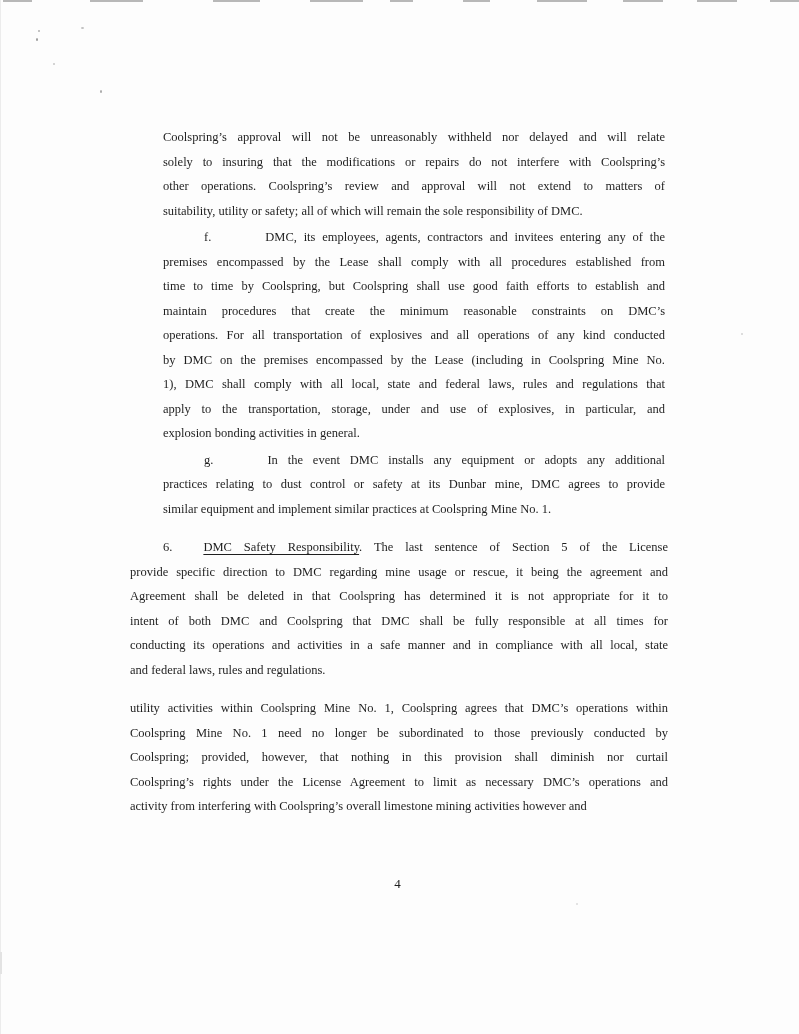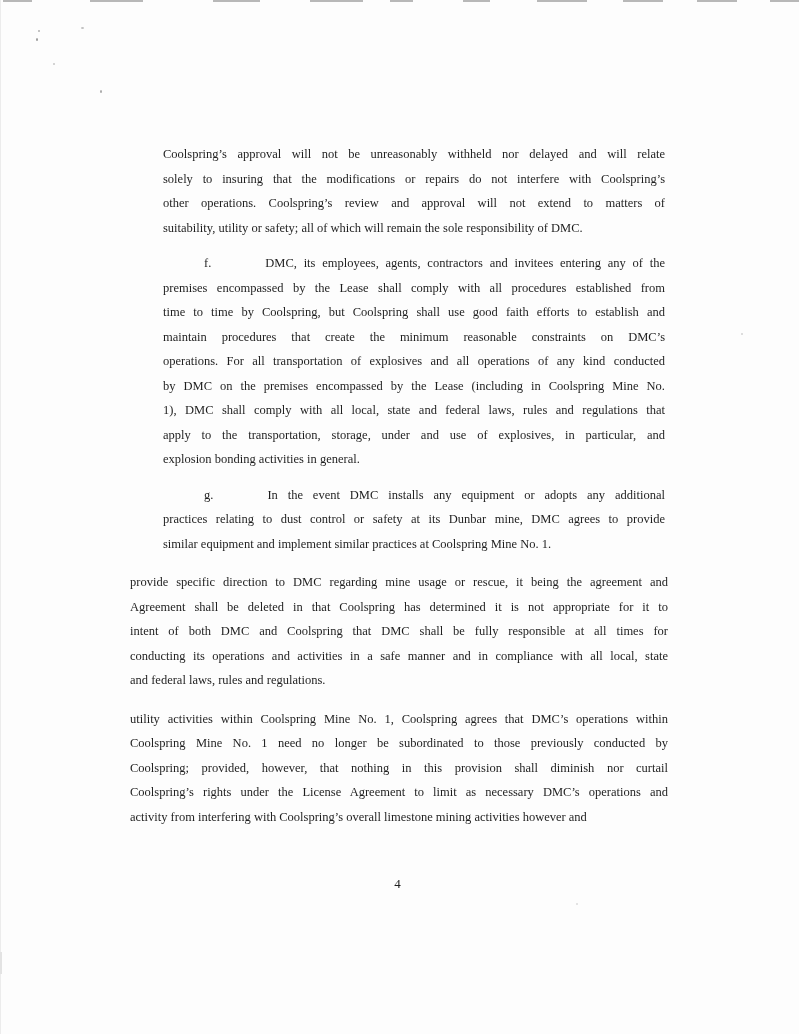--- a/index.html
+++ b/index.html
@@ -13,27 +13,27 @@
     background:var(--paper);
     font-family:"Liberation Serif", serif;
     color:var(--ink);
   }
   
   .edge-line{position:absolute;left:0;top:0;width:1px;height:1034px;background:#ececec;}
   .dash{position:absolute;top:0;height:2px;background:#ababab;opacity:.85;}
   .speck{position:absolute;border-radius:50%;}
   
   .content{
-    position:absolute;left:130px;top:142px;width:538px;
+    position:absolute;left:130px;top:125px;width:538px;
     font-size:12.5px;
   }
   .para{line-height:var(--lh);}
   .para.plain,.para.sub{margin-left:33px;width:502px;}
   .para.section{width:538px;}
-  .para + .para{margin-top:11px;}
+  .para + .para{margin-top:2px;}
   .para + .para.section{margin-top:14px;}
   .line{text-align:justify;text-align-last:justify;}
   .line.last{text-align-last:left;}
   .sp{display:inline-block;height:1px;}
   .u{text-decoration:underline;text-underline-offset:3px;}
   .page-number{
     position:absolute;left:130px;top:872px;width:535px;
     text-align:center;font-size:13px;line-height:var(--lh);
   }
 </style>
@@ -77,20 +77,21 @@
       <div class="line">1), DMC shall comply with all local, state and federal laws, rules and regulations that</div>
       <div class="line">apply to the transportation, storage, under and use of explosives, in particular, and</div>
       <div class="line last">explosion bonding activities in general.</div>
     </div>
     <div class="para sub">
       <div class="line"><span class="sp" style="width: 41px;"></span><span>g.</span><span class="sp" style="width: 54px;"></span>In the event DMC installs any equipment or adopts any additional</div>
       <div class="line">practices relating to dust control or safety at its Dunbar mine, DMC agrees to provide</div>
       <div class="line last">similar equipment and implement similar practices at Coolspring Mine No. 1.</div>
     </div>
     <div class="para section">
+      <div class="line"><span class="sp" style="width: 33px;"></span><span>6.</span><span class="sp" style="width: 31px;"></span><span class="u">DMC Safety Responsibility</span>.  The last sentence of Section 5 of the License</div>
       <div class="line">provide specific direction to DMC regarding mine usage or rescue, it being the agreement and</div>
       <div class="line">Agreement shall be deleted in that Coolspring has determined it is not appropriate for it to</div>
       <div class="line">intent of both DMC and Coolspring that DMC shall be fully responsible at all times for</div>
       <div class="line">conducting its operations and activities in a safe manner and in compliance with all local, state</div>
       <div class="line last">and federal laws, rules and regulations.</div>
     </div>
     <div class="para section">
       <div class="line">utility activities within Coolspring Mine No. 1, Coolspring agrees that DMC’s operations within</div>
       <div class="line">Coolspring Mine No. 1 need no longer be subordinated to those previously conducted by</div>
       <div class="line">Coolspring; provided, however, that nothing in this provision shall diminish nor curtail</div>

